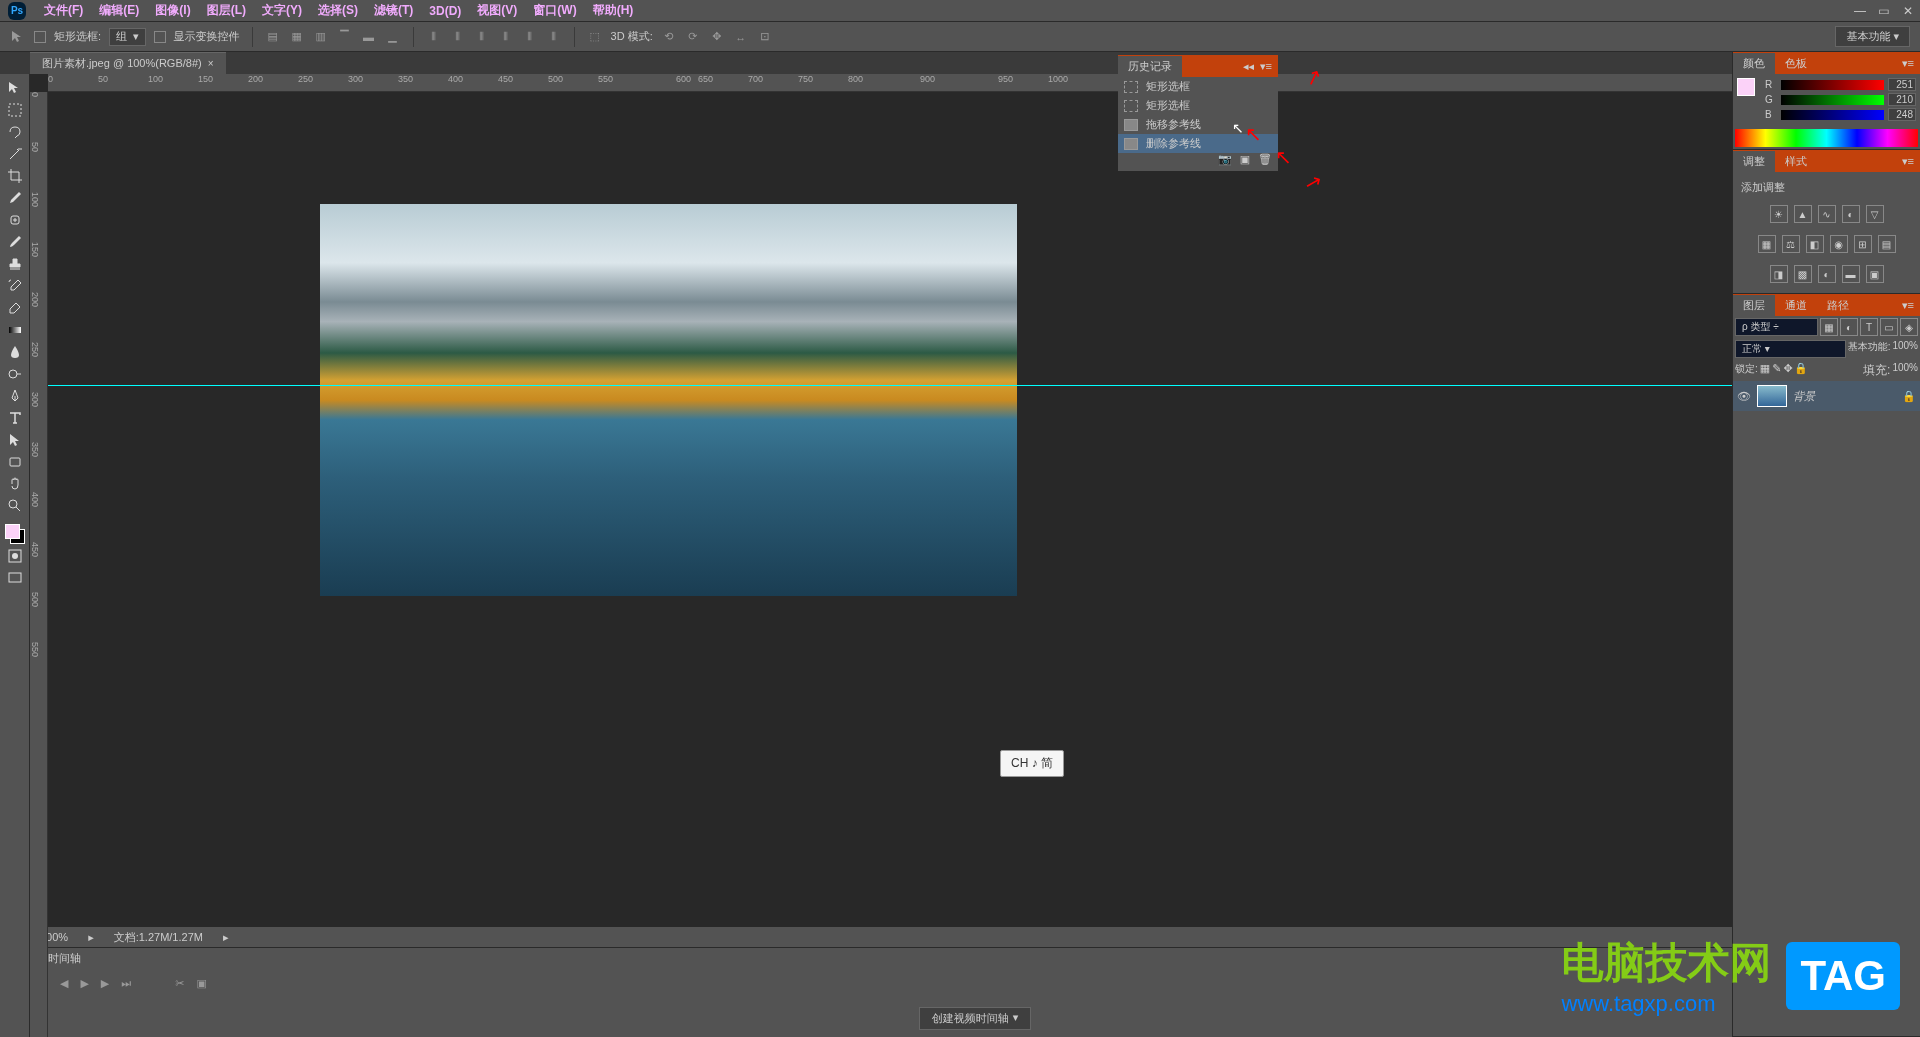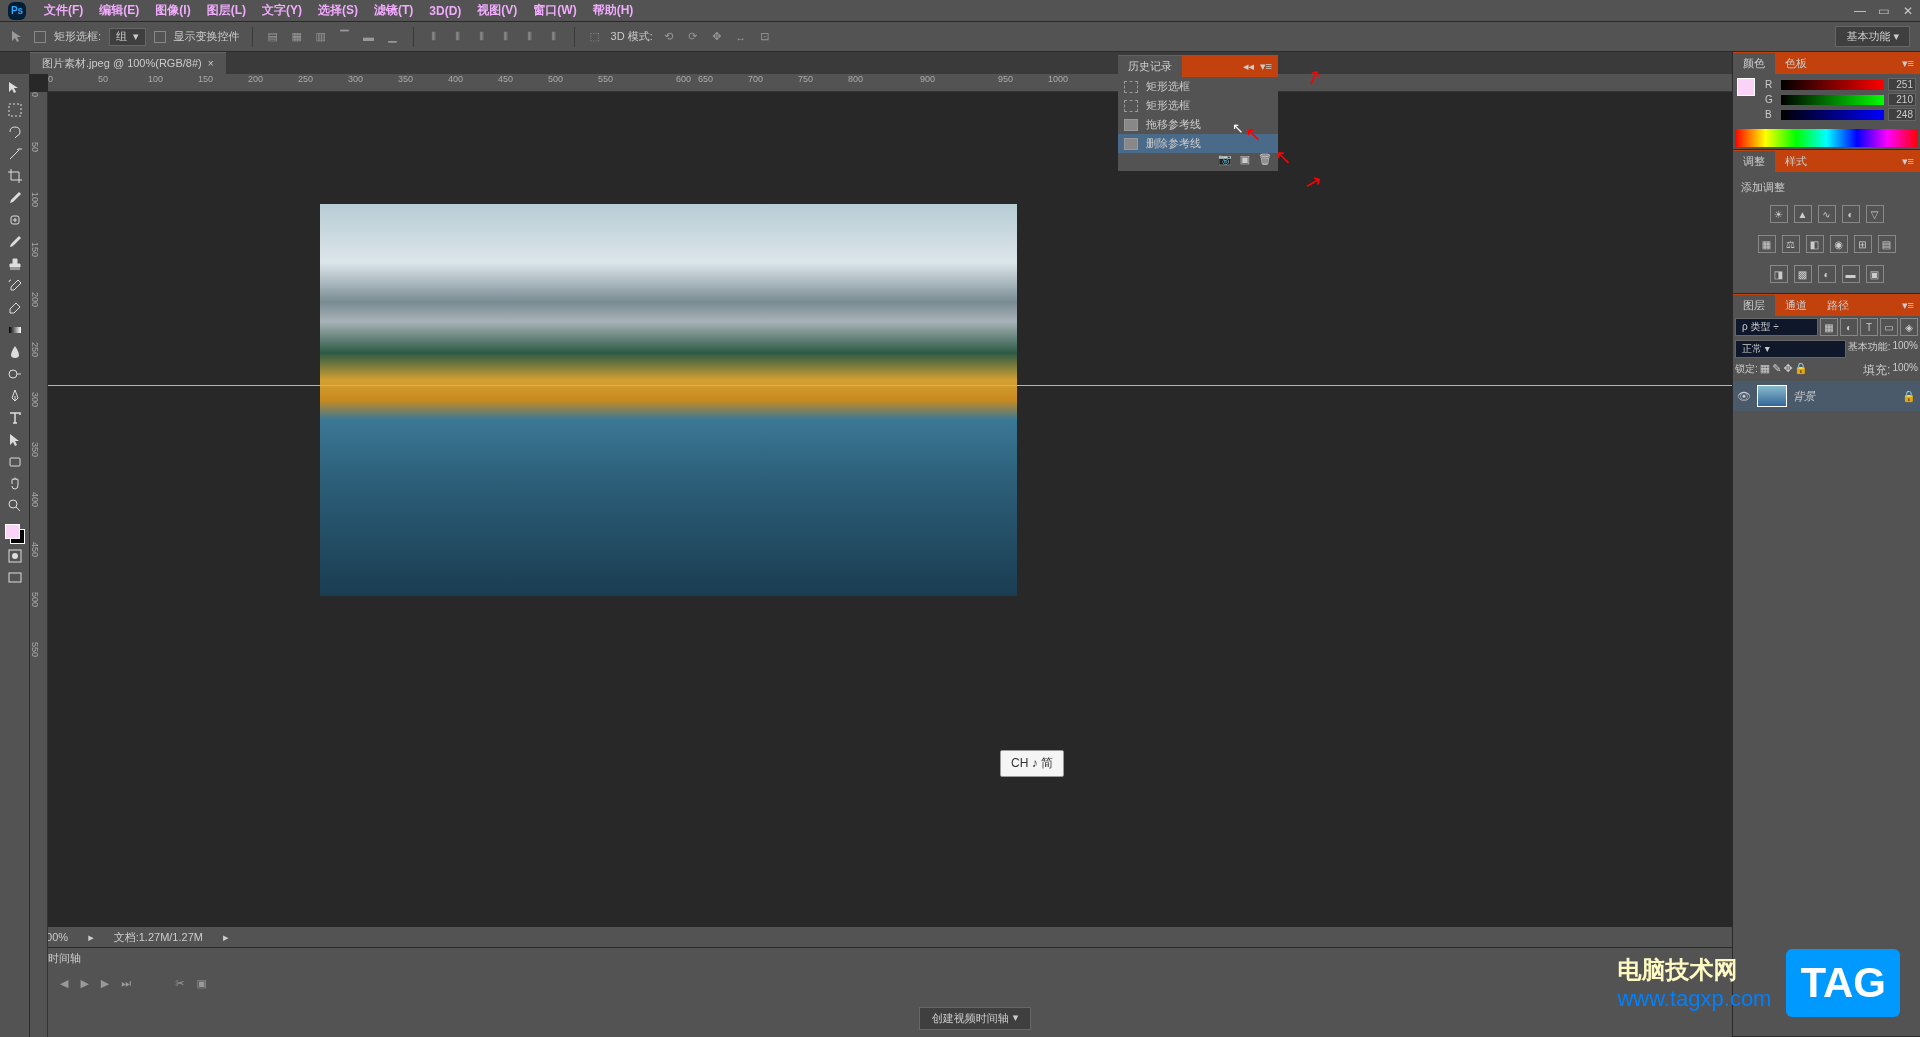--- a/index.html
+++ b/index.html
@@ -89,21 +89,21 @@
 .layer-controls { display: flex; gap: 2px; padding: 2px; flex-wrap: wrap; }
 .layer-dropdown { background: #0f172a; border: 1px solid #666; padding: 1px 6px; font-size: 10px; flex: 1; }
 .layer-item { display: flex; align-items: center; padding: 4px; gap: 6px; background: #4a5a6a; }
 .layer-thumb { width: 30px; height: 22px; background: linear-gradient(#8bc, #369); border: 1px solid #fff; }
 .layer-name { font-style: italic; }
 
 .ime-indicator { position: absolute; left: 1000px; top: 750px; background: #f5f5f5; color: #333; padding: 4px 10px; border: 1px solid #999; border-radius: 2px; font-size: 12px; }
 
 .watermark { position: absolute; right: 20px; bottom: 20px; display: flex; align-items: center; gap: 15px; }
 .watermark-text { display: flex; flex-direction: column; }
-.wm-line1 { color: #fef9c3; font-size: 24px; font-weight: bold; }
+.wm-line1 { color: #84cc16; font-size: 42px; font-weight: bold; }
 .wm-line2 { color: #0080ff; font-size: 22px; }
 .tag-logo { background: #0099ff; color: #fff; font-size: 42px; font-weight: bold; padding: 10px 14px; border-radius: 6px; }
 
 .arrow-annotation { position: absolute; color: #ff0000; font-size: 20px; pointer-events: none; }
 .cursor-icon { position: absolute; left: 1232px; top: 120px; color: #fff; font-size: 14px; }
 
 svg { fill: currentColor; }
 </style>
 </head>
 <body>

